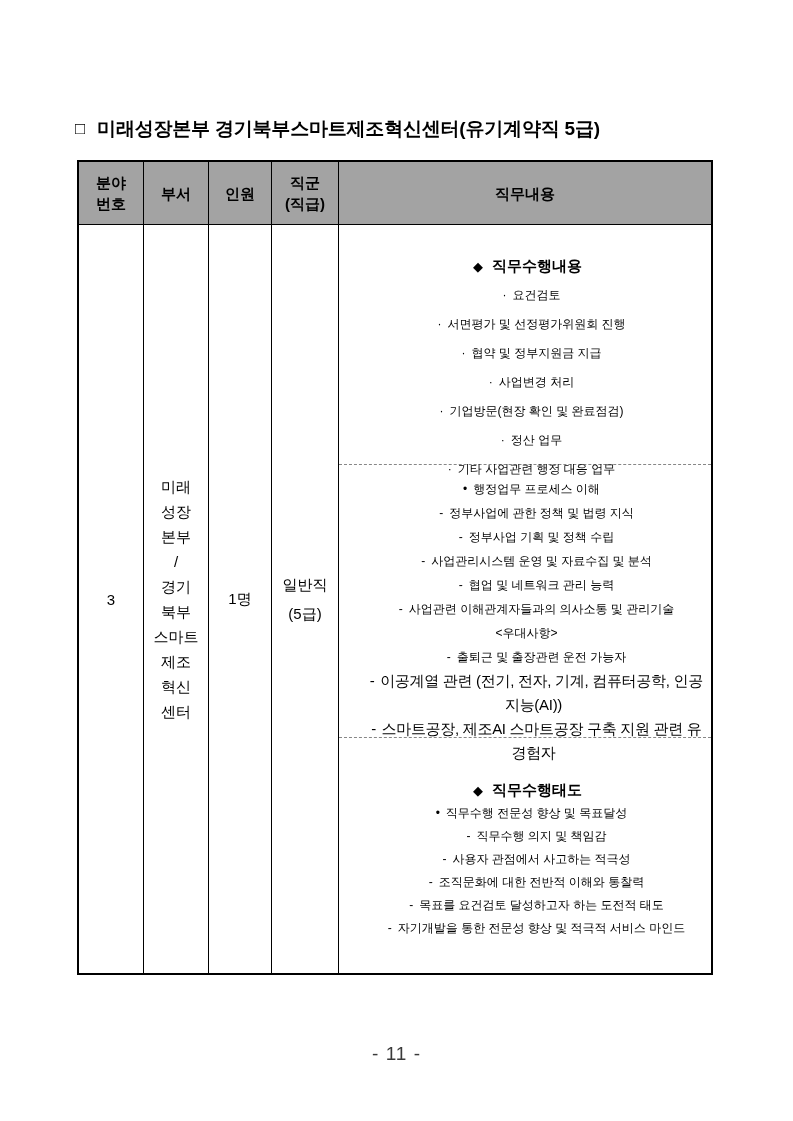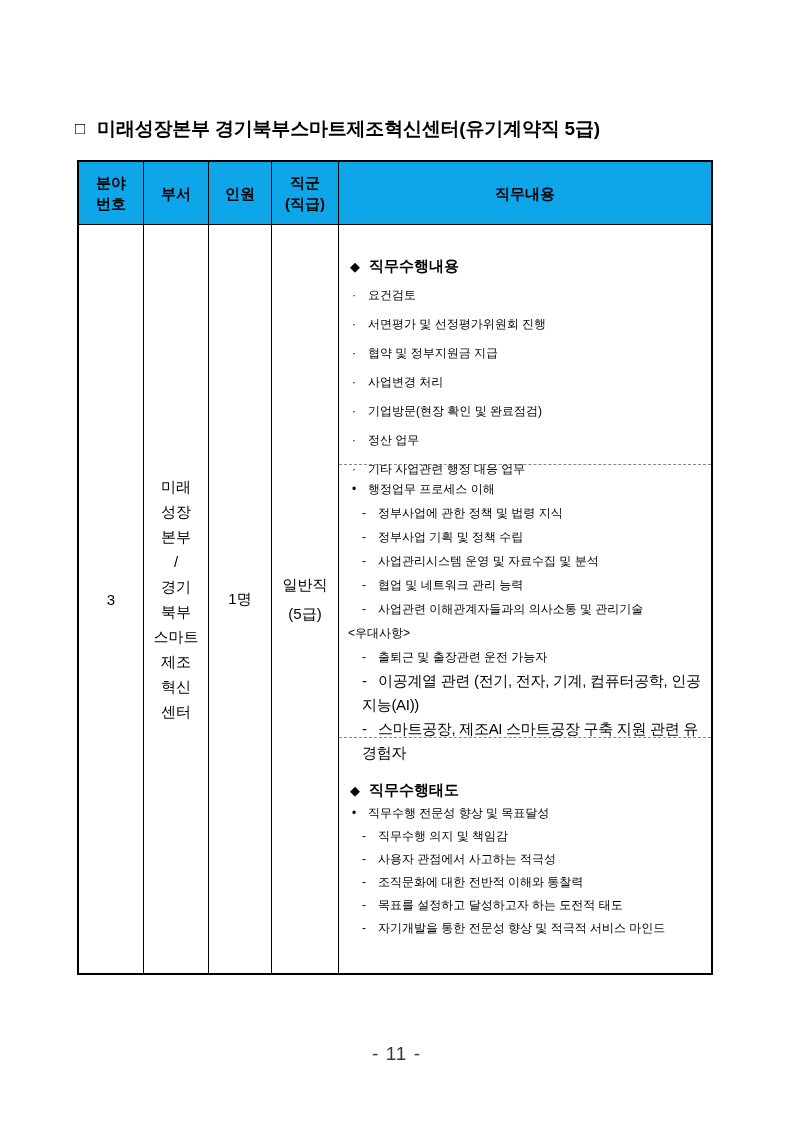--- a/index.html
+++ b/index.html
@@ -15,24 +15,24 @@
   }
   .title-marker { display:inline-block; margin-right:12px; font-size:17px; transform:translateY(-1px); }
   
   .jobtable {
     position:absolute; left:77px; top:160px; width:636px; height:815px;
     border:2px solid #000; box-sizing:border-box;
     display:flex; flex-direction:column;
   }
   .thead {
     display:flex; height:62px; flex:0 0 62px;
-    background:#0ea5e9; border-bottom:1px solid #000;
+    background:#a3a3a3; border-bottom:1px solid #000;
   }
   .tbody { display:flex; flex:1; min-height:0; }
-  .cell { box-sizing:border-box; }
+  .cell { box-sizing:border-box;text-align:center; }
   .c1 { width:65px; border-right:1px solid #000; }
   .c2 { width:65px; border-right:1px solid #000; }
   .c3 { width:63px; border-right:1px solid #000; }
   .c4 { width:67px; border-right:1px solid #000; }
   .c5 { flex:1; }
   .hcell {
     display:flex; align-items:center; justify-content:center; text-align:center;
     font-weight:bold; font-size:15px; line-height:21px; white-space:pre-line;
   }
   .bcell {
@@ -132,21 +132,21 @@
         </div>
 
         <div class="sec sec3">
           <div class="sec-title">
             <span class="diamond">◆</span><span>직무수행태도</span>
           </div>
           <div class="line lv-bullet"><span class="bul">•</span><span class="txt">직무수행 전문성 향상 및 목표달성</span></div>
           <div class="line lv-dash"><span class="bul">-</span><span class="txt">직무수행 의지 및 책임감</span></div>
           <div class="line lv-dash"><span class="bul">-</span><span class="txt">사용자 관점에서 사고하는 적극성</span></div>
           <div class="line lv-dash"><span class="bul">-</span><span class="txt">조직문화에 대한 전반적 이해와 통찰력</span></div>
-          <div class="line lv-dash"><span class="bul">-</span><span class="txt">목표를 설정하고 달성하고자 하는 도전적 태도</span></div>
+          <div class="line lv-dash"><span class="bul">-</span><span class="txt">목표를 요건검토 달성하고자 하는 도전적 태도</span></div>
           <div class="line lv-dash"><span class="bul">-</span><span class="txt">자기개발을 통한 전문성 향상 및 적극적 서비스 마인드</span></div>
         </div>
 
       </div>
     </div>
   </div>
 
   <div class="footer">- 11 -</div>
 
 </div>

